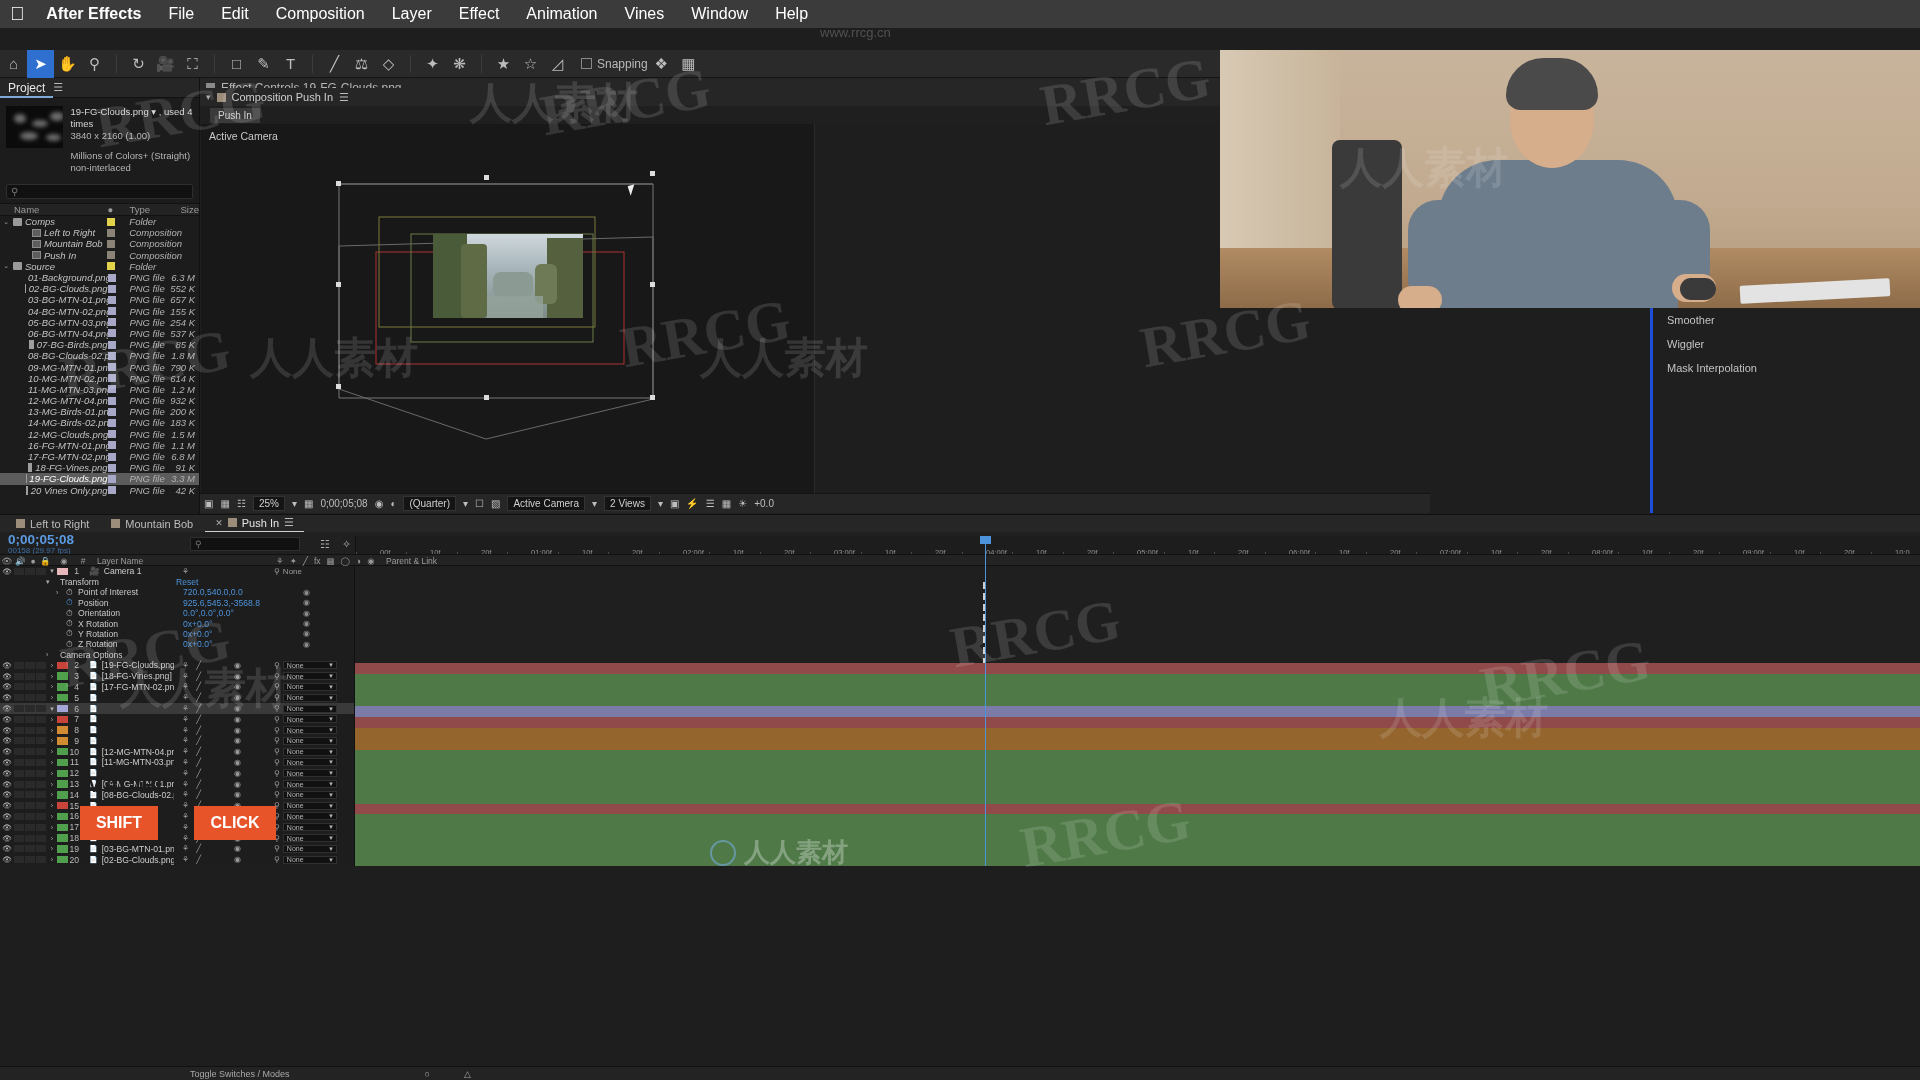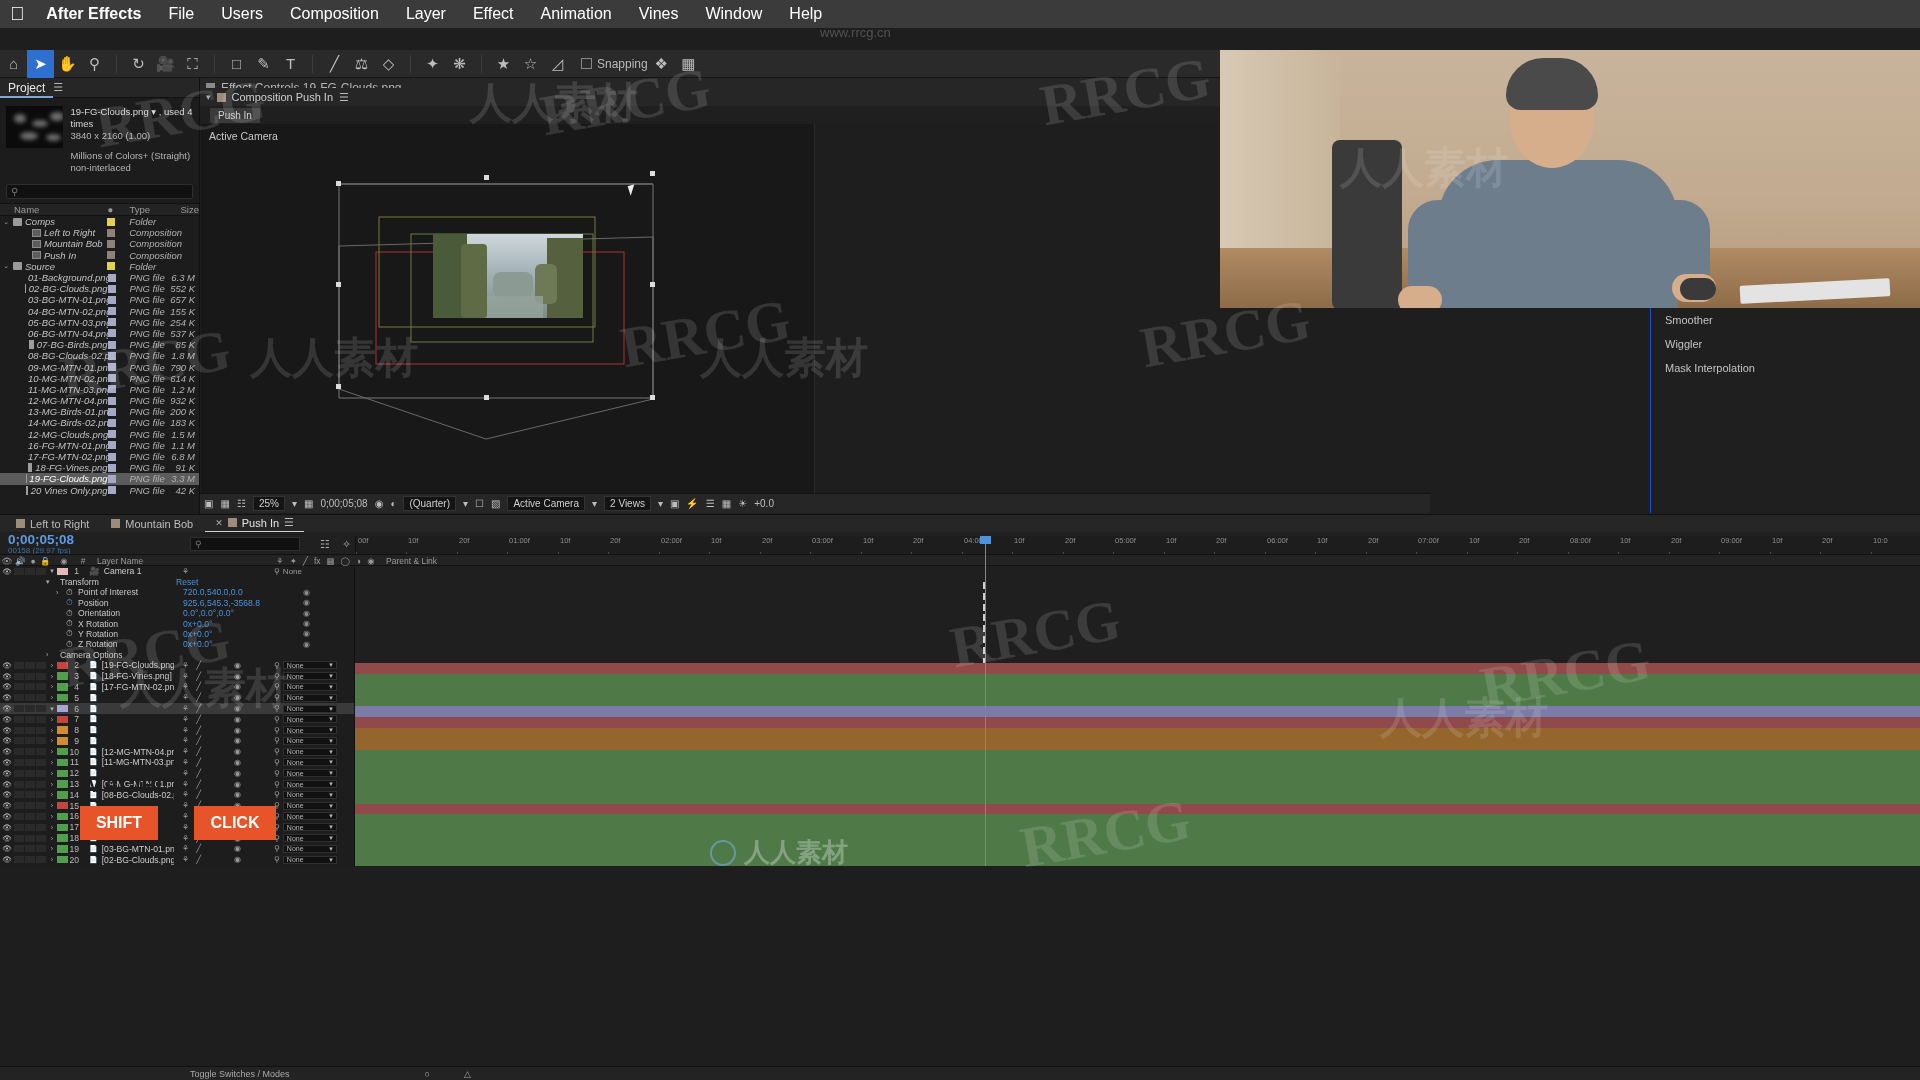--- a/index.html
+++ b/index.html
@@ -109,21 +109,21 @@
   .hand { position:absolute; width:44px; height:28px; background:#d7ae8c; border-radius:14px;}
   .chair { position:absolute; left:112px; top:90px; width:70px; height:170px;
      background:#3a3a3a; border-radius:8px;}
   .mouse { position:absolute; left:460px; top:228px; width:36px; height:22px;
      background:#3a3a3a; border-radius:12px;}
   .keyboard { position:absolute; left:520px; top:232px; width:150px; height:18px;
      background:#e3e3e3; border-radius:2px; transform:rotate(-3deg);}
 
   
   .rightdock { position:absolute; right:0; top:308px; width:270px; height:205px; background:#1f1f1f;
-     border-left:1px solid #1d4ed8;}
+     border-left:3px solid #1d4ed8;}
   .rditem { height:24px; display:flex; align-items:center; padding-left:14px; font-size:11px; color:#c3c3c3;}
 
   
   .tltabs { position:absolute; left:0; top:514px; width:1920px; height:18px; background:#262626;
      display:flex; align-items:center; font-size:11px; gap:2px; padding-left:6px; border-top:1px solid #111;}
   .tltab { display:flex; align-items:center; gap:5px; padding:0 10px; height:18px; color:#bcbcbc;}
   .tltab.active { border-bottom:2px solid #d0d0d0; color:#e6e6e6;}
   .tltab .sq { width:9px;height:9px; background:#9c8d7a;}
   .tlhead { position:absolute; left:0; top:532px; width:1920px; height:24px; background:#202020;
      display:flex; align-items:center; }
@@ -147,21 +147,21 @@
   .prow2 { height:10.4px; display:flex; align-items:center; font-size:8.6px; }
   .pkey { color:#c9c9c9; }
   .pval { color:#4d93db; }
   .switchcol { width:100px; display:flex; gap:7px; font-size:8px; color:#9b9b9b; padding-left:8px;}
   .parentcol { width:80px; font-size:8px; color:#9b9b9b; display:flex; align-items:center; gap:3px;}
   .selsmall { background:#111; border:1px solid #303030; width:54px; height:8px; font-size:7px;
      color:#b5b5b5; display:flex;align-items:center;justify-content:space-between; padding:0 3px;}
 
   .tlruler { position:absolute; left:355px; top:536px; width:1565px; height:22px; background:#1d1d1d;
      border-left:1px solid #111;}
-  .tick { position:absolute; top:0; font-size:7.5px; color:#8f8f8f;}
+  .tick { position:absolute; top:12px; font-size:7.5px; color:#8f8f8f;margin-left:22px;}
   .tickline { position:absolute; bottom:0; width:1px; height:6px; background:#4a4a4a;}
   .tlgrid { position:absolute; left:355px; top:566px; width:1565px; height:300px; background:#1f1f1f;
      overflow:hidden;}
   .bar { position:absolute; left:0; width:1565px; height:10.8px;}
   .cti { position:absolute; top:536px; width:1px; height:330px; background:#4d93db; z-index:40;}
   .ctihandle { position:absolute; top:536px; width:11px; height:8px; background:#4d93db; z-index:41;}
   .tlfoot { position:absolute; left:0; bottom:0; width:1920px; height:14px; background:#232323;
      display:flex; align-items:center; font-size:9px; color:#a9a9a9; padding-left:190px; border-top:1px solid #111;}
 
   
@@ -187,21 +187,21 @@
 </style>
 </head>
 <body>
 
 <div class="app">
 
   <div class="macbar">
     <span class="apple"></span>
     <span class="mi bold">After Effects</span>
     <span class="mi">File</span>
-    <span class="mi">Users</span>
+    <span class="mi">Edit</span>
     <span class="mi">Composition</span>
     <span class="mi">Layer</span>
     <span class="mi">Effect</span>
     <span class="mi">Animation</span>
     <span class="mi">Vines</span>
     <span class="mi">Window</span>
     <span class="mi">Help</span>
   </div>
 
 

